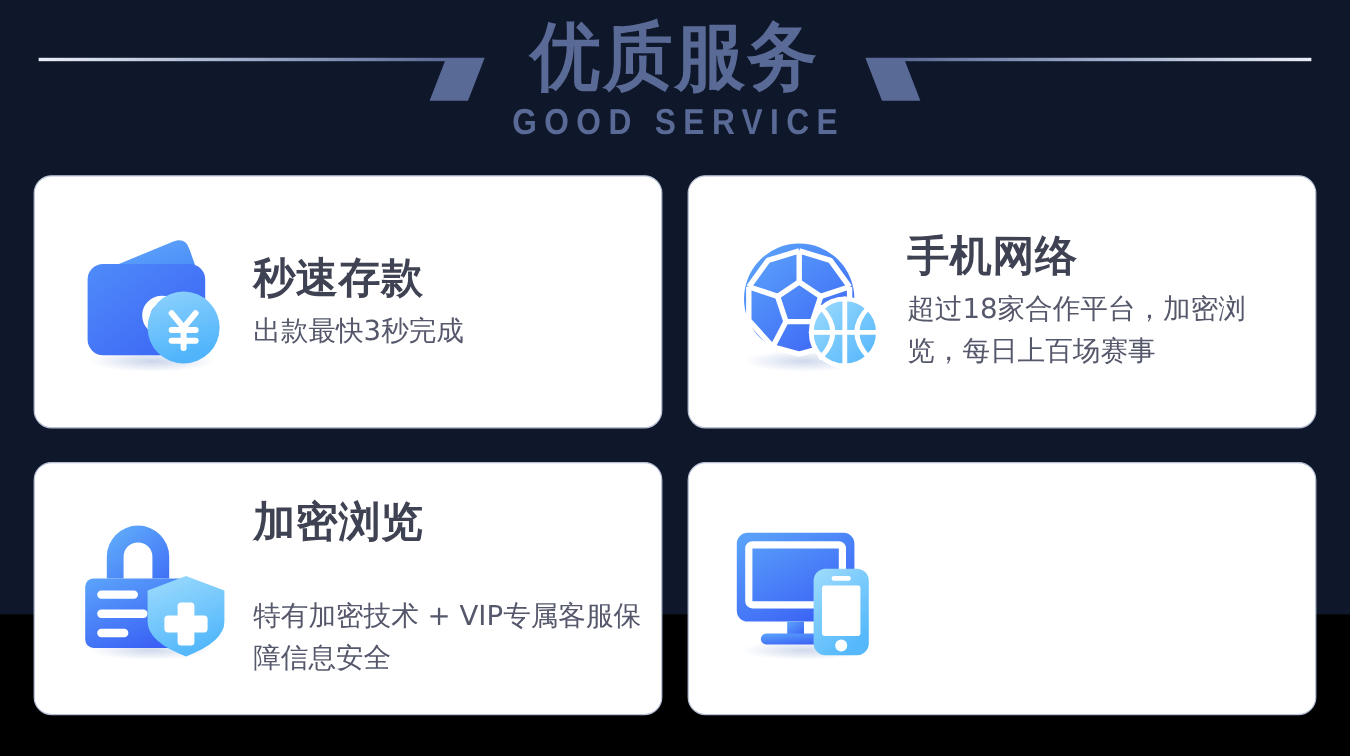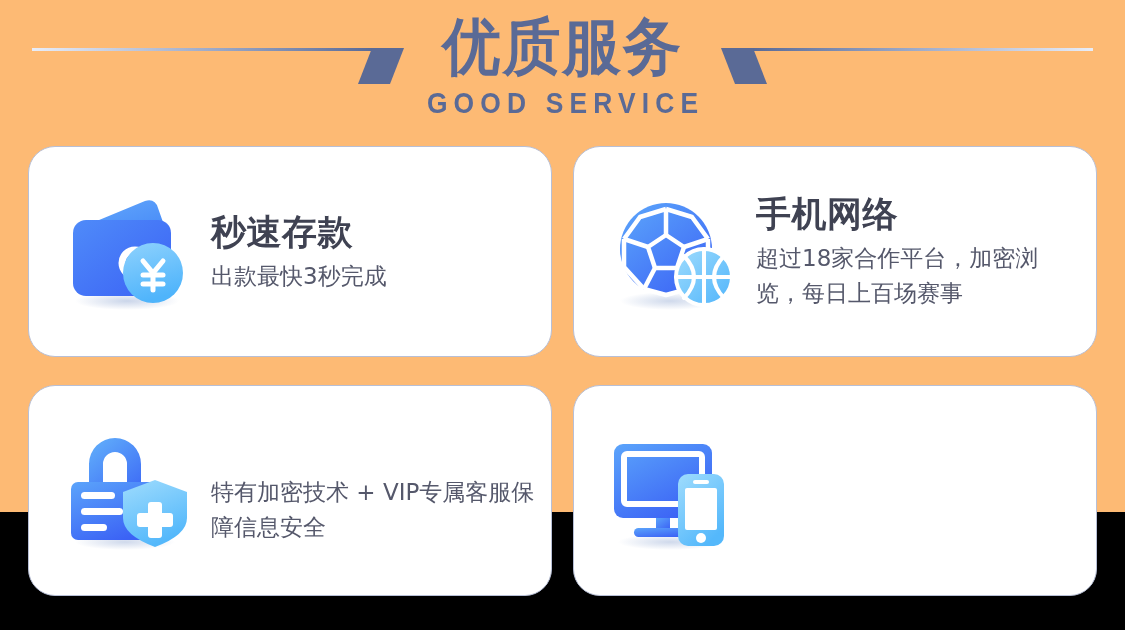--- a/index.html
+++ b/index.html
@@ -12,21 +12,21 @@
     width: 1125px;
     height: 630px;
     overflow: hidden;
     font-family: "Liberation Sans", "DejaVu Sans", sans-serif;
     -webkit-font-smoothing: antialiased;
   }
   .page {
     position: relative;
     width: 1125px;
     height: 512px;
-    background: #fdba74;
+    background: #0f172a;
     box-sizing: border-box;
   }
 
   
   .header {
     position: relative;
     height: 140px;
     width: 1125px;
   }
   .deco {
@@ -79,21 +79,21 @@
     display: grid;
     grid-template-columns: 524px 524px;
     grid-template-rows: 211px 211px;
     column-gap: 21px;
     row-gap: 28px;
   }
   .card {
     position: relative;
     background: #ffffff;
     border: 1px solid #b7bfd6;
-    border-radius: 27px;
+    border-radius: 15px;
     display: flex;
     align-items: center;
     box-sizing: border-box;
     padding-left: 34px;
     overflow: hidden;
   }
   .card-icon {
     flex: 0 0 auto;
     width: 132px;
     height: 122px;
@@ -288,20 +288,21 @@
           </g>
           <path d="M92 50 L124 62 L124 88 Q124 105 92 117 Q60 105 60 88 L60 62 Z" fill="url(#sh-grad)"></path>
           <path d="M86 72 L98 72 L98 60 L86 60 Z" fill="none"></path>
           <g fill="#ffffff">
             <rect x="85" y="72" width="14" height="36" rx="3"></rect>
             <rect x="74" y="83" width="36" height="14" rx="3"></rect>
           </g>
         </svg>
       </div>
       <div class="card-text">
+        <div class="card-title">加密浏览</div>
         <div class="card-sub narrow">特有加密技术 + VIP专属客服保障信息安全</div>
       </div>
     </div>
 
     <div class="card">
       <div class="card-icon">
         <svg viewBox="0 0 132 122">
           <defs>
             <linearGradient id="m-grad" x1="0" y1="0" x2="0.7" y2="1">
               <stop offset="0%" stop-color="#5ba4fb"></stop>

